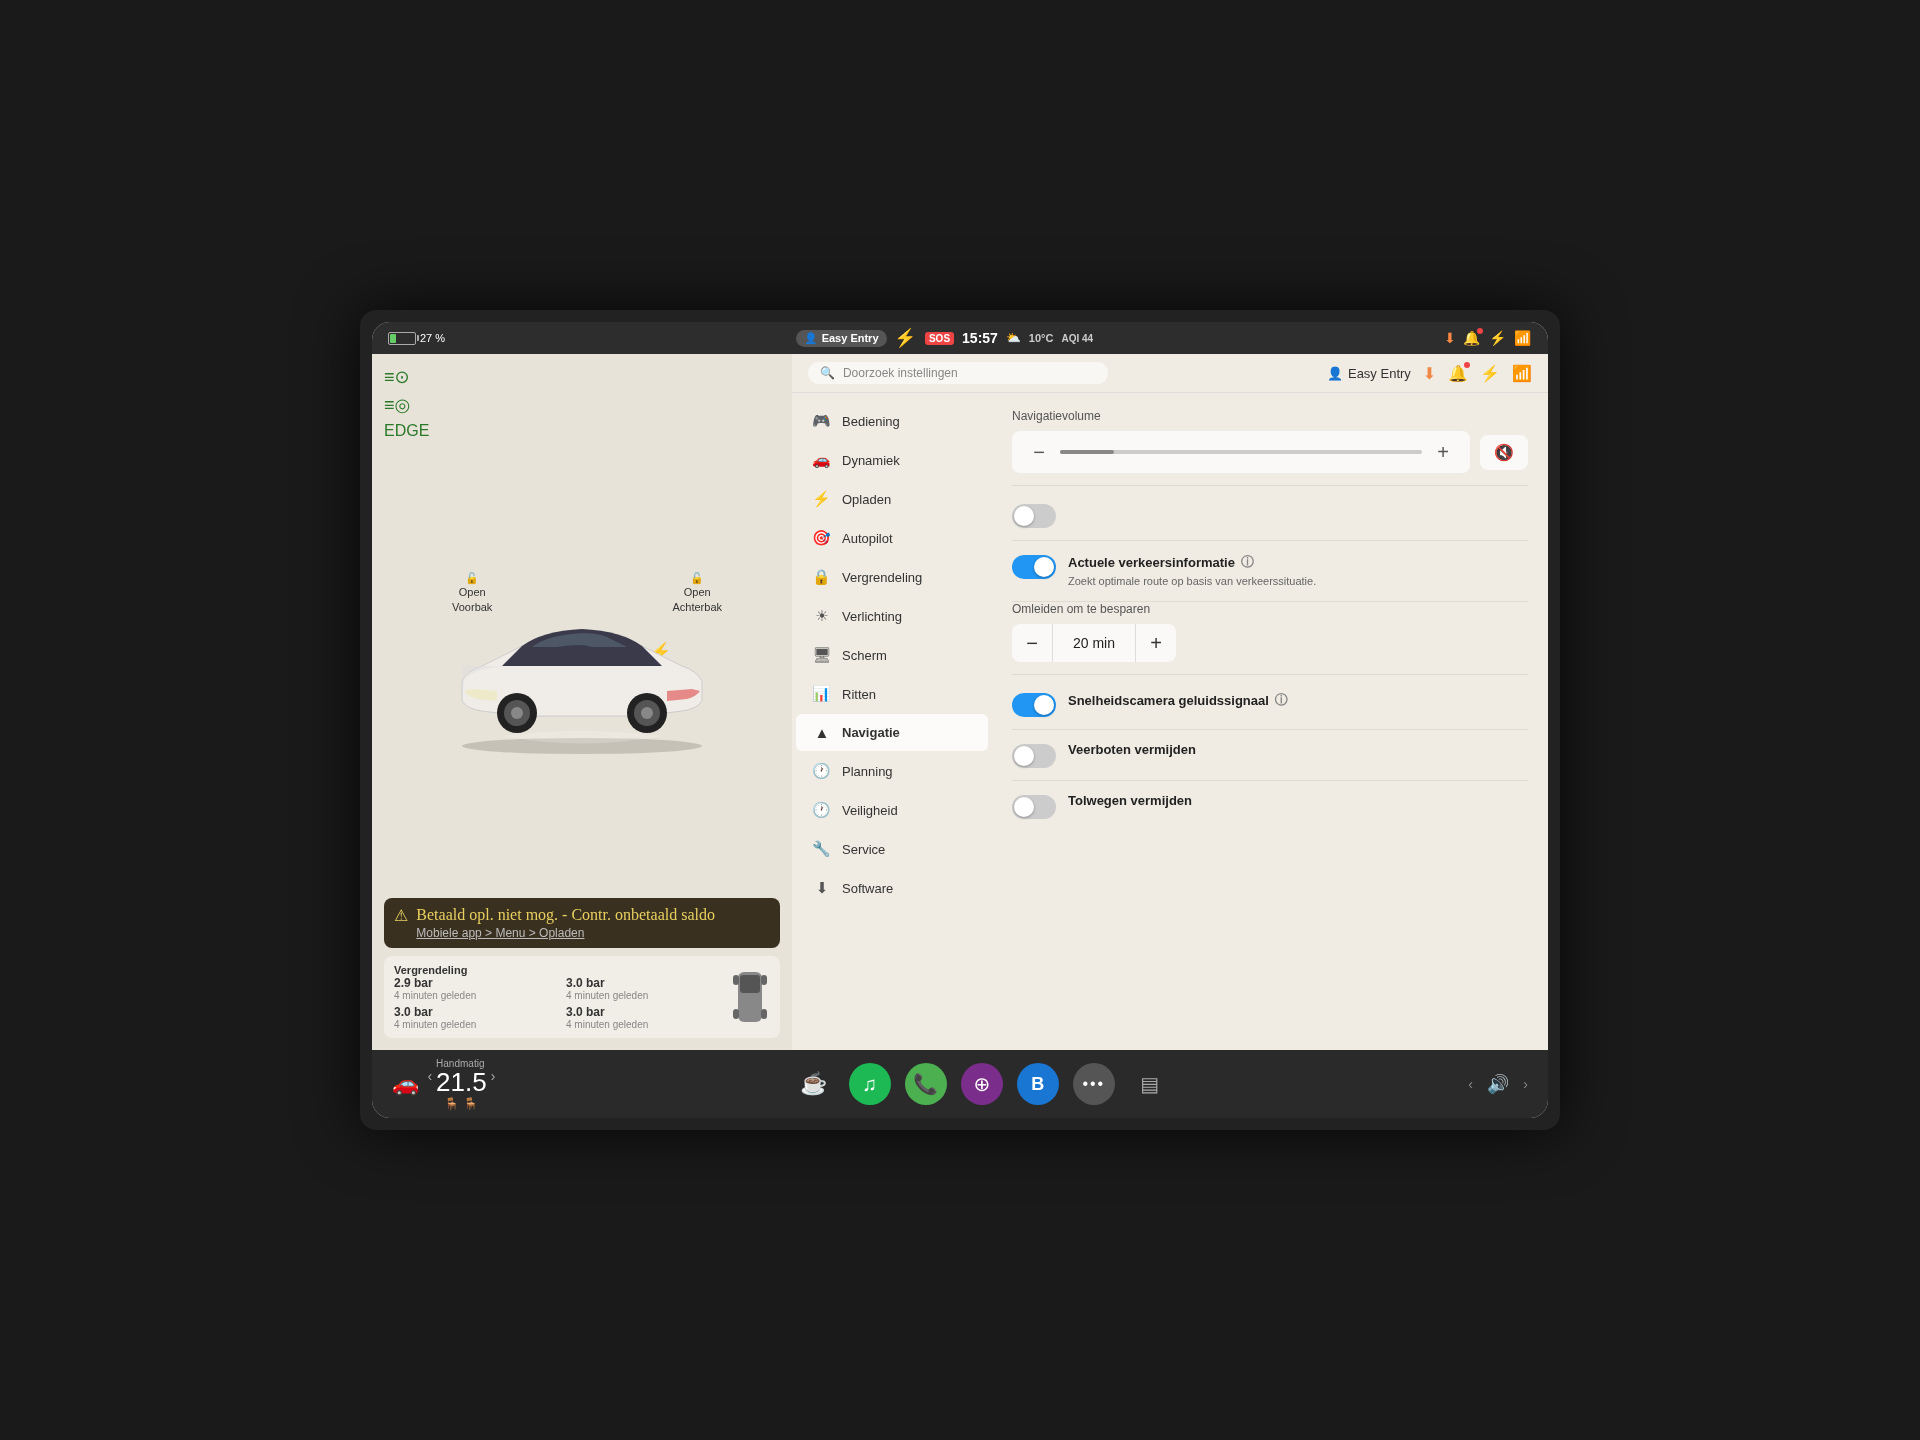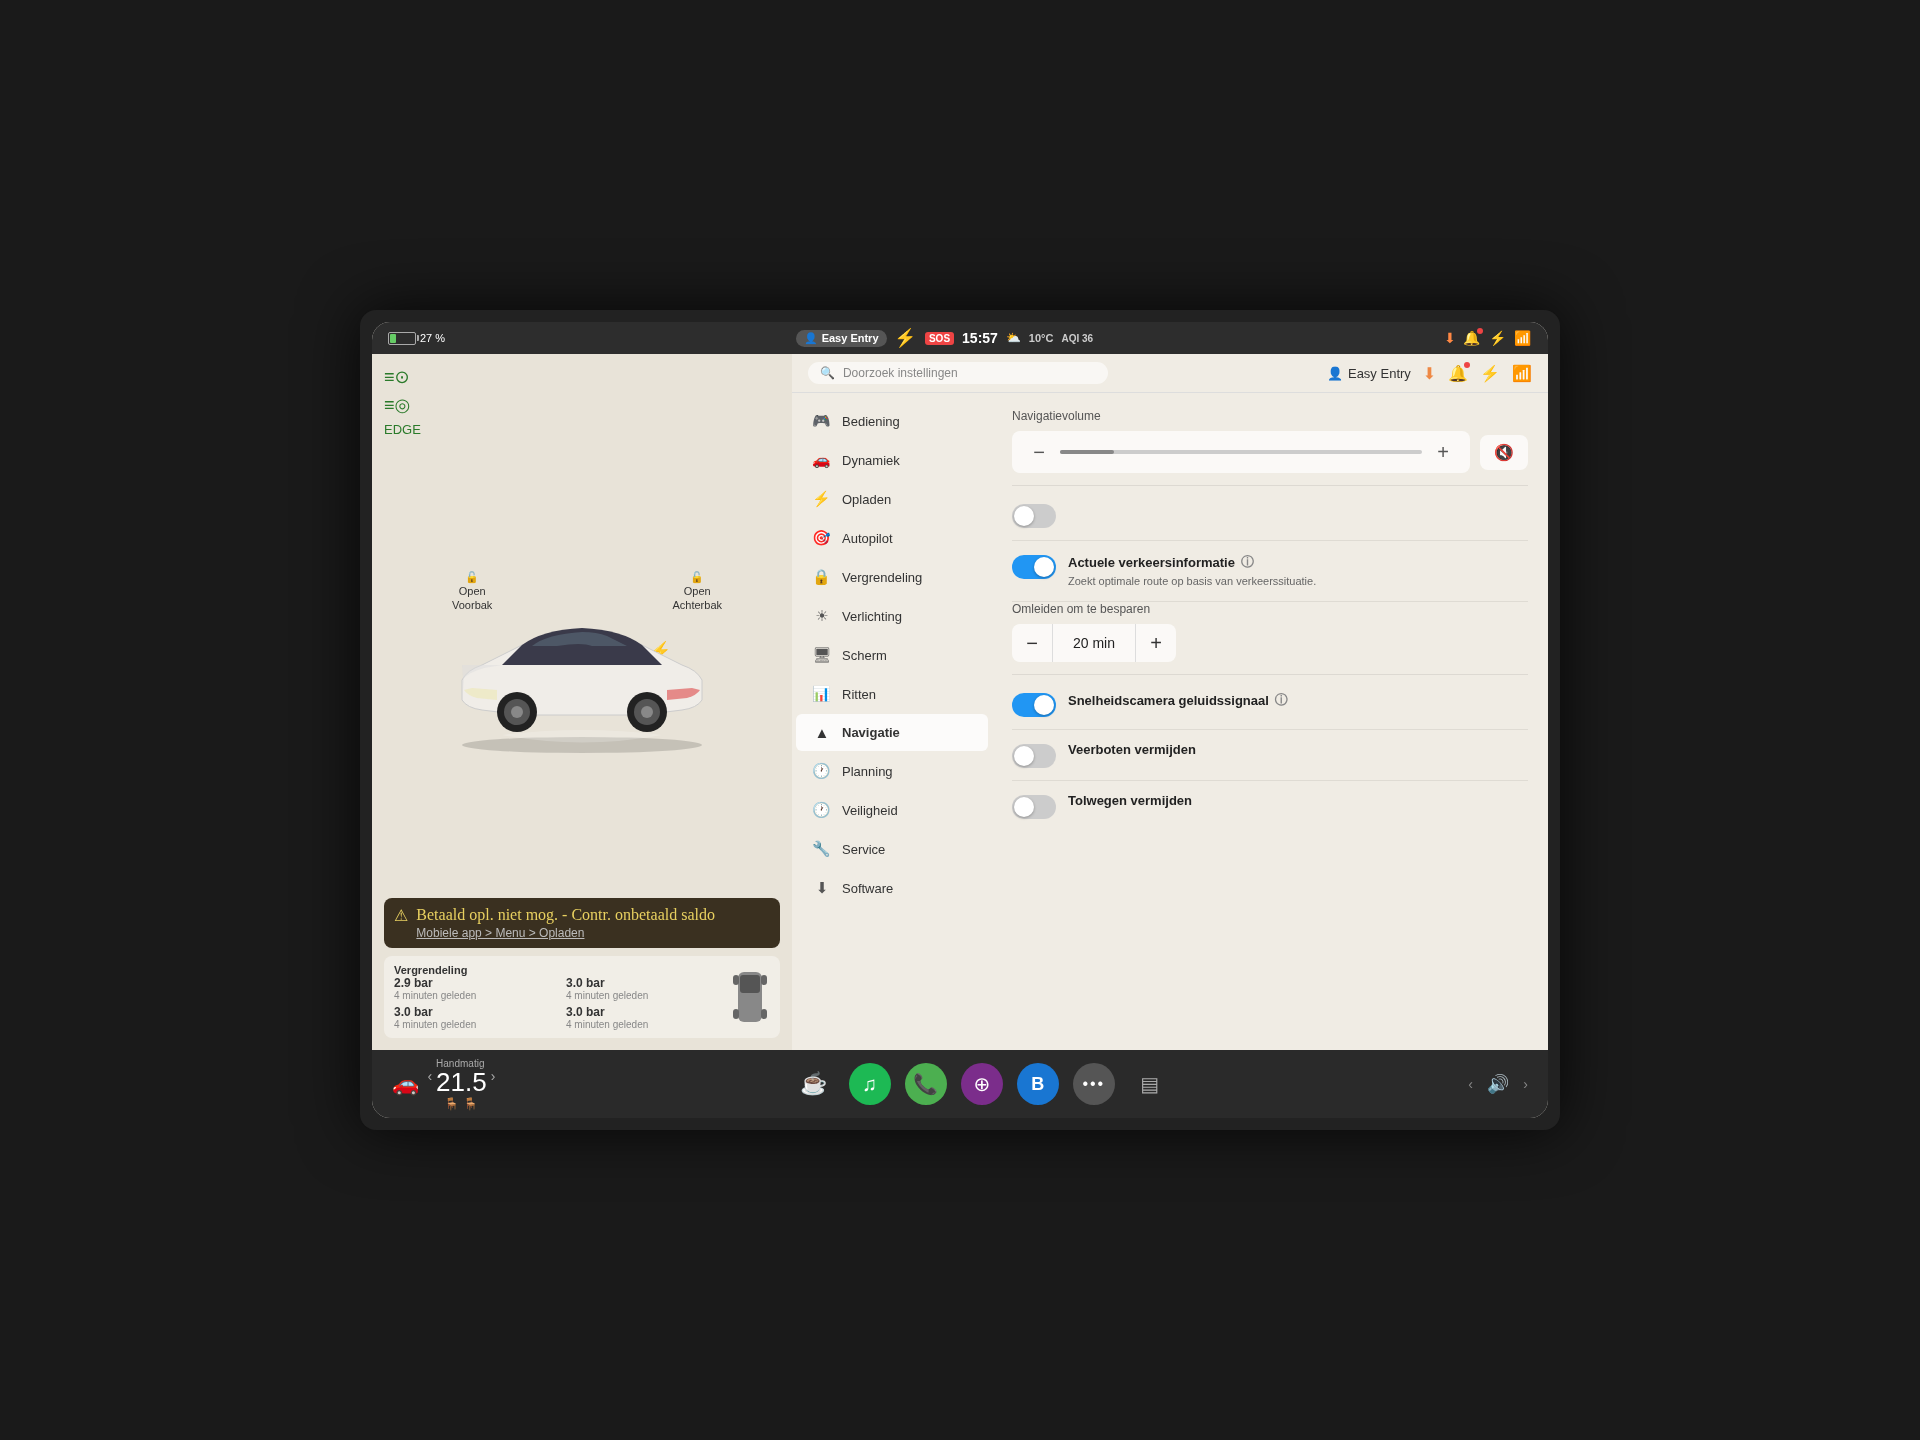--- a/index.html
+++ b/index.html
@@ -402,37 +402,37 @@
       <div class="status-center">
         <div class="profile-badge">
           <span>👤</span>
           <span>Easy Entry</span>
         </div>
         <span style="font-size:18px; color:#e84;">⚡</span>
         <span class="sos-badge">SOS</span>
         <span style="font-size:14px; font-weight:600;">15:57</span>
         <span>⛅</span>
         <span class="temp-badge">10°C</span>
-        <span class="aqi-badge">AQI 36</span>
+        <span class="aqi-badge">AQI 44</span>
       </div>
       <div class="status-right">
         <span style="font-size:14px; color:#f84;">⬇</span>
         <span class="notification-dot" style="font-size:14px; color:#888;">🔔</span>
         <span style="font-size:14px; color:#888;">⚡</span>
         <span style="font-size:14px; color:#888;">📶</span>
       </div>
     </div>
 
     <div class="main-area">
 
       <div class="left-panel">
         <div class="left-icons">
           <div class="left-icon-btn">≡⊙</div>
           <div class="left-icon-btn">≡◎</div>
-          <div class="left-icon-btn" style="font-size:13px;">EDGE</div>
+          <div class="left-icon-btn" style="font-size:16px;">EDGE</div>
         </div>
 
         <div class="car-view">
           <div style="position:relative; width:300px; height:220px;">
 
             <div class="car-label label-voorbak">
               <span>🔓</span><br>
               <span style="white-space: pre-line;">Open
 Voorbak</span>
             </div>

